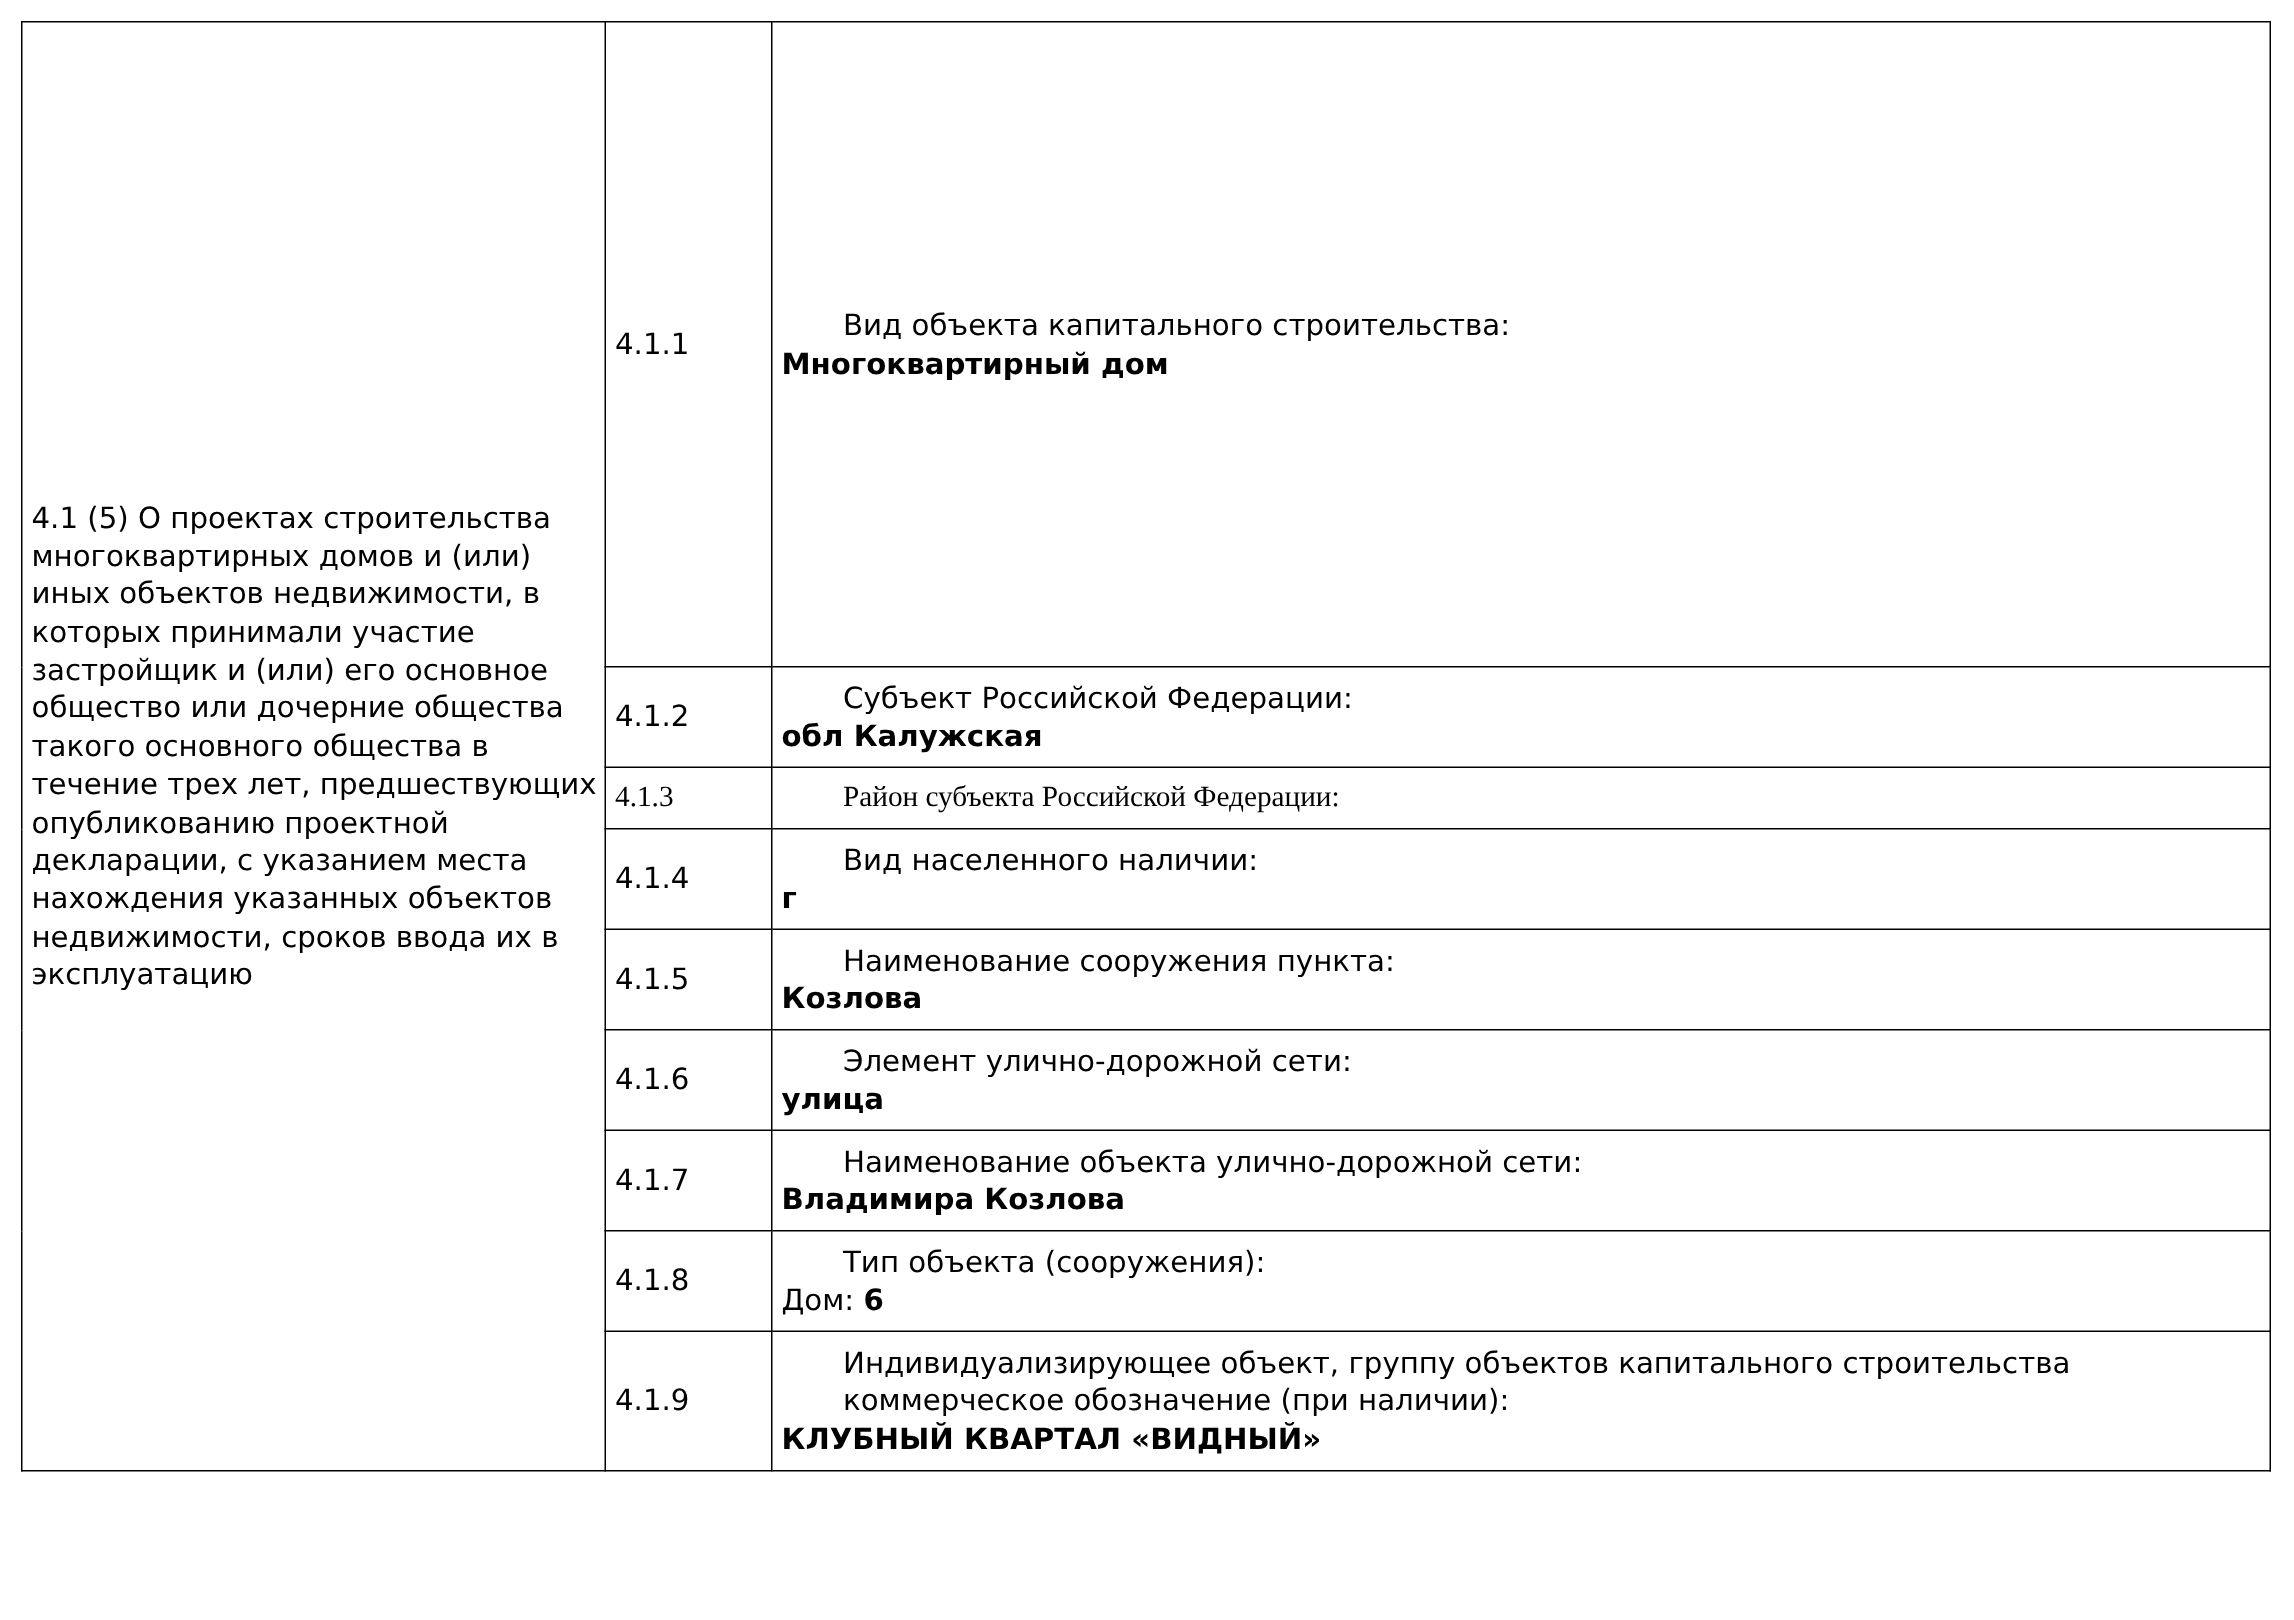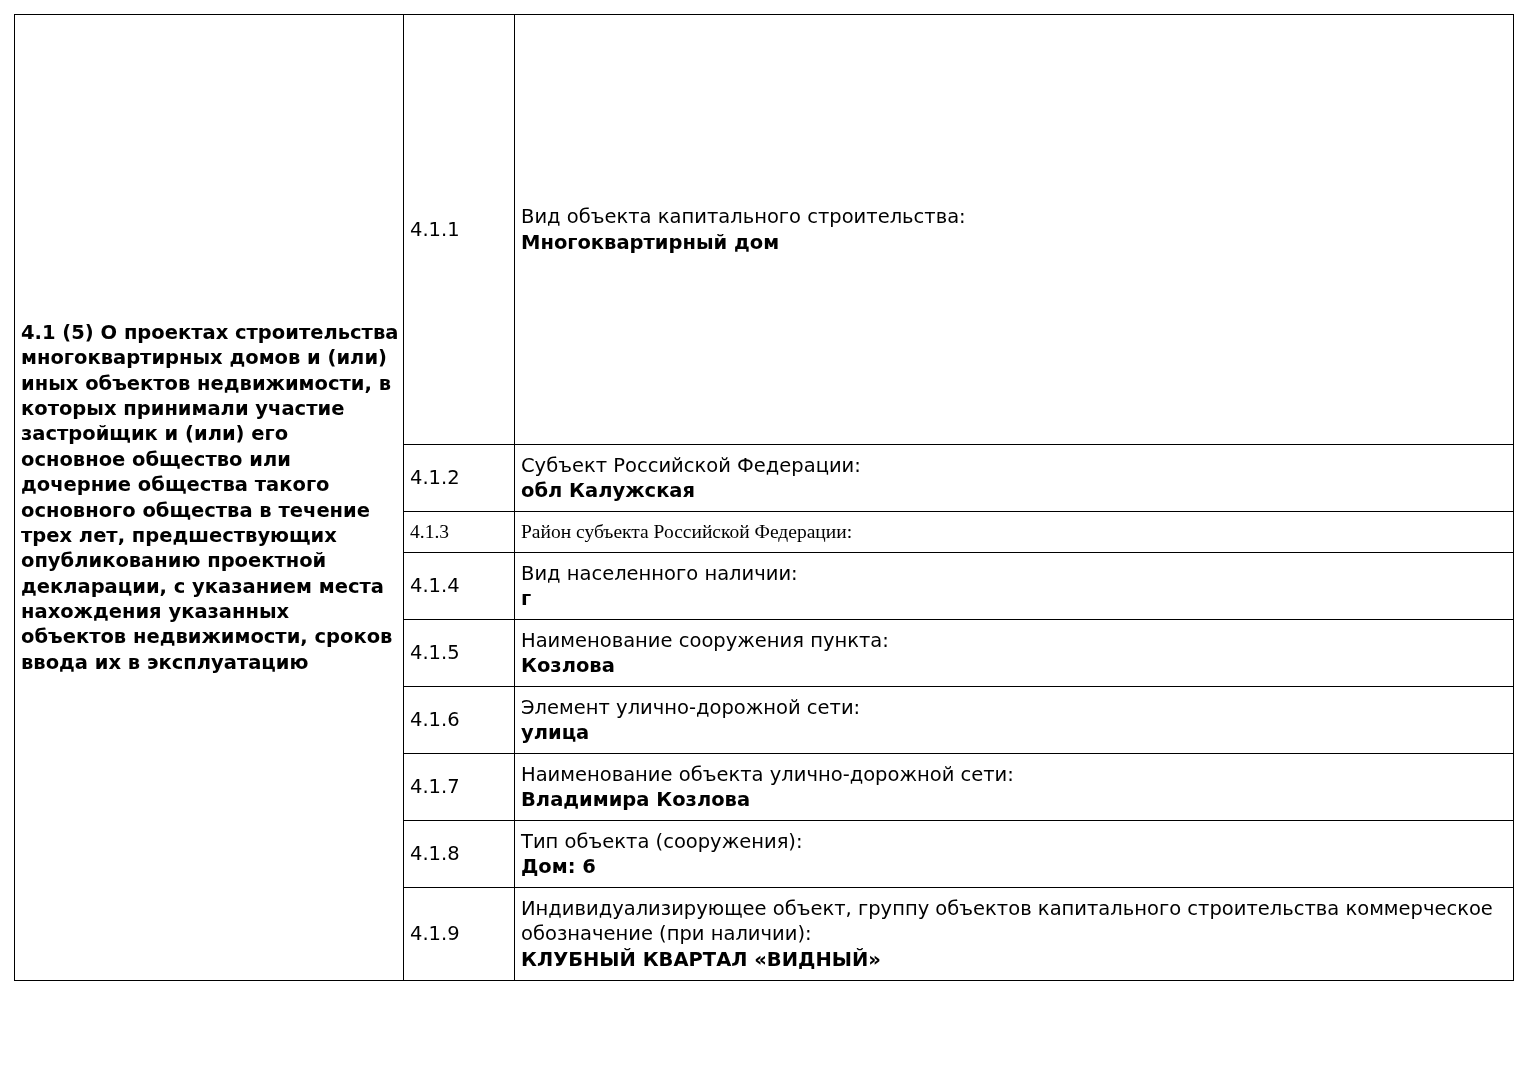--- a/index.html
+++ b/index.html
@@ -27,43 +27,43 @@
     border: 1px solid #000000;
     vertical-align: middle;
     padding: 2px 4px 2px 6px;
     font-size: 19.5px;
     line-height: 1.30;
   }
   td.col-desc {
     width: 378px;
     vertical-align: top;
     padding-top: 3px;
-    font-weight: bold;
   }
   td.col-num {
     width: 100px;
     vertical-align: middle;
     padding-left: 8px;
   }
   td.col-val {
     vertical-align: middle;
   }
   .desc-text {
     display: block;
     white-space: pre-line;
   }
   .label-line {
     display: block;
+    margin-left: 41px;
   }
   .value-line {
     display: block;
     font-weight: bold;
   }
   .inline-label {
-    font-weight: bold;
+    font-weight: normal;
     margin-top: 21px;
   }
   .row-411 td { height: 425px; }
   .row-412 td { height: 62px; }
   .row-413 td { height: 36px; font-family: Liberation Serif, serif; }
   .row-414 td { height: 62px; }
   .row-415 td { height: 62px; }
   .row-416 td { height: 62px; }
   .row-417 td { height: 62px; }
   .row-418 td { height: 62px; }

